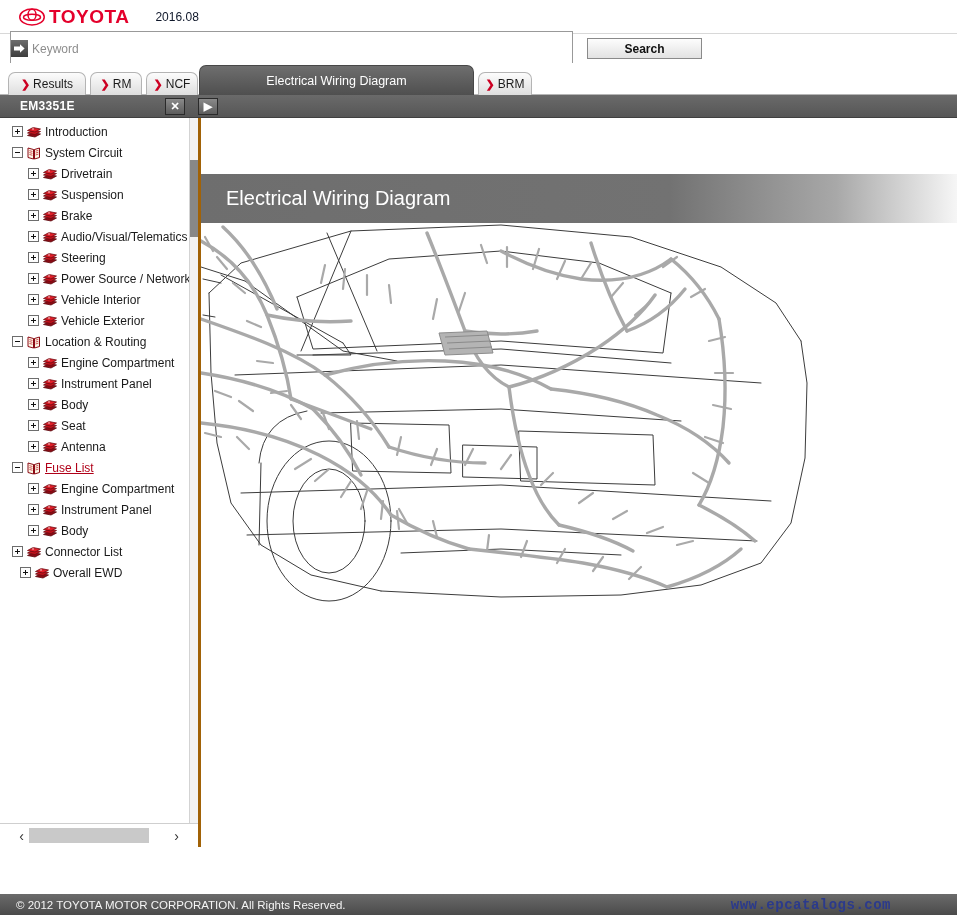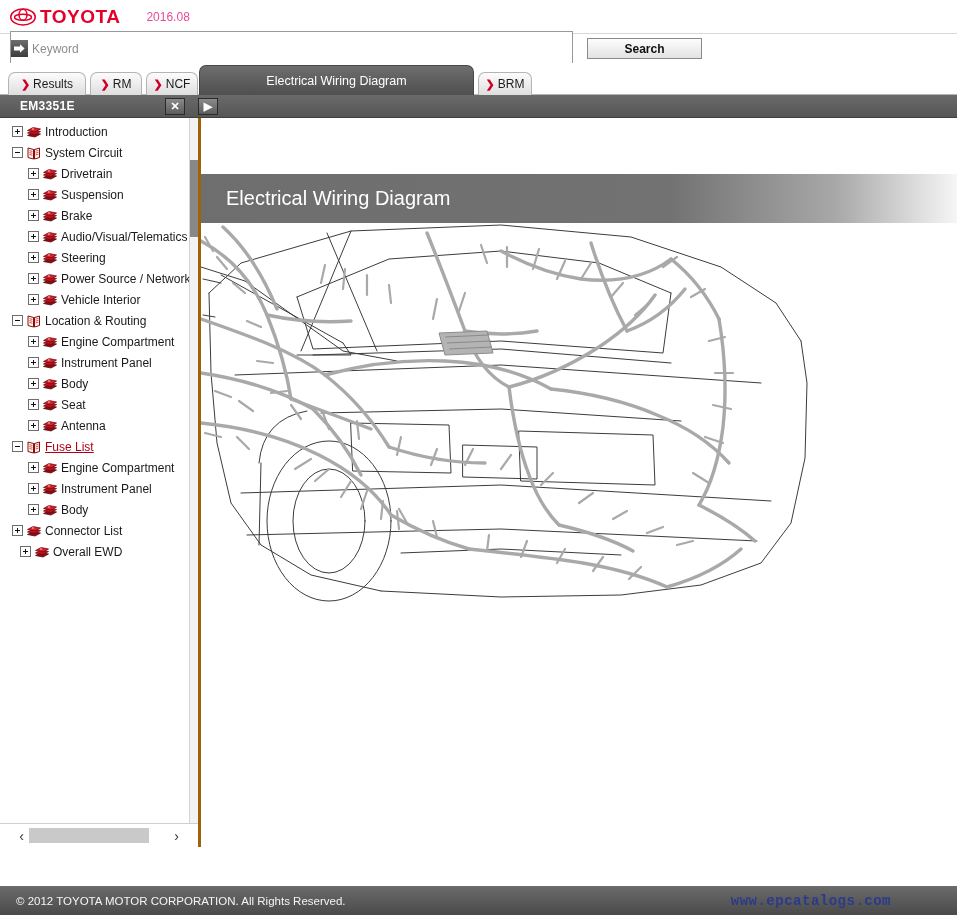--- a/index.html
+++ b/index.html
@@ -16,40 +16,40 @@
     overflow: hidden;
     position: relative;
   }
 
   
   .header {
     height: 33px;
     background: #ffffff;
     display: flex;
     align-items: center;
-    padding-left: 10px;
+    padding-left: 19px;
     box-sizing: border-box;
   }
   .toyota-logo {
     display: flex;
     align-items: center;
     gap: 4px;
   }
   .toyota-emblem { display:block; }
   .toyota-word {
     color: #e4002b;
     font-weight: bold;
     font-size: 19px;
     letter-spacing: 0.5px;
     font-family: "Liberation Sans", sans-serif;
   }
   .version-label {
     margin-left: 26px;
     font-size: 12px;
-    color: #ec4899;
+    color: #0f172a;
   }
 
   
   .searchbar {
     height: 30px;
     display: flex;
     align-items: center;
     padding: 0 0 0 10px;
     box-sizing: border-box;
     background: #fff;
@@ -342,21 +342,21 @@
     bottom: 0;
     background: #ffffff;
     overflow: hidden;
   }
   .diagram-svg { display:block; }
 
   
   .footer {
     position: absolute;
     left: 0; right: 0; bottom: 0;
-    height: 29px;
+    height: 21px;
     background: linear-gradient(#6b6b6b, #4a4a4a);
     display: flex;
     align-items: center;
     justify-content: space-between;
     padding: 0 18px 0 16px;
     box-sizing: border-box;
   }
   .copyright {
     color: #f4f4f4;
     font-size: 11.5px;
@@ -521,20 +521,30 @@
         </div>
         <div class="tree-node" style="padding-left: 28px;">
           <span class="expander plus"></span>
           <span class="node-icon"><svg width="16" height="14" viewBox="0 0 16 14">
               <path d="M1.5 10.5 L7 7.5 L14.5 9 L9 12 Z" fill="#8b0b14" stroke="#5d070d" stroke-width="0.8"></path>
               <path d="M1.5 8 L7 5 L14.5 6.5 L9 9.5 Z" fill="#c2121c" stroke="#6e0910" stroke-width="0.8"></path>
               <path d="M1.5 5.5 L7 2.5 L14.5 4 L9 7 Z" fill="#e01f29" stroke="#6e0910" stroke-width="0.8"></path>
               <path d="M7 2.5 L7 5" stroke="#f3f3f3" stroke-width="0.8"></path>
             </svg></span>
           <span class="node-label">Vehicle Interior</span>
+        </div>
+        <div class="tree-node" style="padding-left: 28px;">
+          <span class="expander plus"></span>
+          <span class="node-icon"><svg width="16" height="14" viewBox="0 0 16 14">
+              <path d="M1.5 10.5 L7 7.5 L14.5 9 L9 12 Z" fill="#8b0b14" stroke="#5d070d" stroke-width="0.8"></path>
+              <path d="M1.5 8 L7 5 L14.5 6.5 L9 9.5 Z" fill="#c2121c" stroke="#6e0910" stroke-width="0.8"></path>
+              <path d="M1.5 5.5 L7 2.5 L14.5 4 L9 7 Z" fill="#e01f29" stroke="#6e0910" stroke-width="0.8"></path>
+              <path d="M7 2.5 L7 5" stroke="#f3f3f3" stroke-width="0.8"></path>
+            </svg></span>
+          <span class="node-label">Vehicle Exterior</span>
         </div>
         <div class="tree-node" style="padding-left: 12px;">
           <span class="expander minus"></span>
           <span class="node-icon"><svg width="16" height="14" viewBox="0 0 16 14">
               <path d="M2 2 L7.5 3.5 L7.5 13 L2 11.5 Z" fill="#fbf6e6" stroke="#8b0b14" stroke-width="1"></path>
               <path d="M13.5 2 L8.5 3.5 L8.5 13 L13.5 11.5 Z" fill="#fbf6e6" stroke="#8b0b14" stroke-width="1"></path>
               <path d="M3.4 4.6 L6.4 5.5 M3.4 6.5 L6.4 7.4 M3.4 8.4 L6.4 9.3" stroke="#c2121c" stroke-width="0.7"></path>
               <path d="M9.6 5.2 L12.4 4.3 M9.6 7.1 L12.4 6.2 M9.6 9 L12.4 8.1" stroke="#c2121c" stroke-width="0.7"></path>
               <path d="M8 3.2 L8 13.2" stroke="#8b0b14" stroke-width="1"></path>
             </svg></span>

